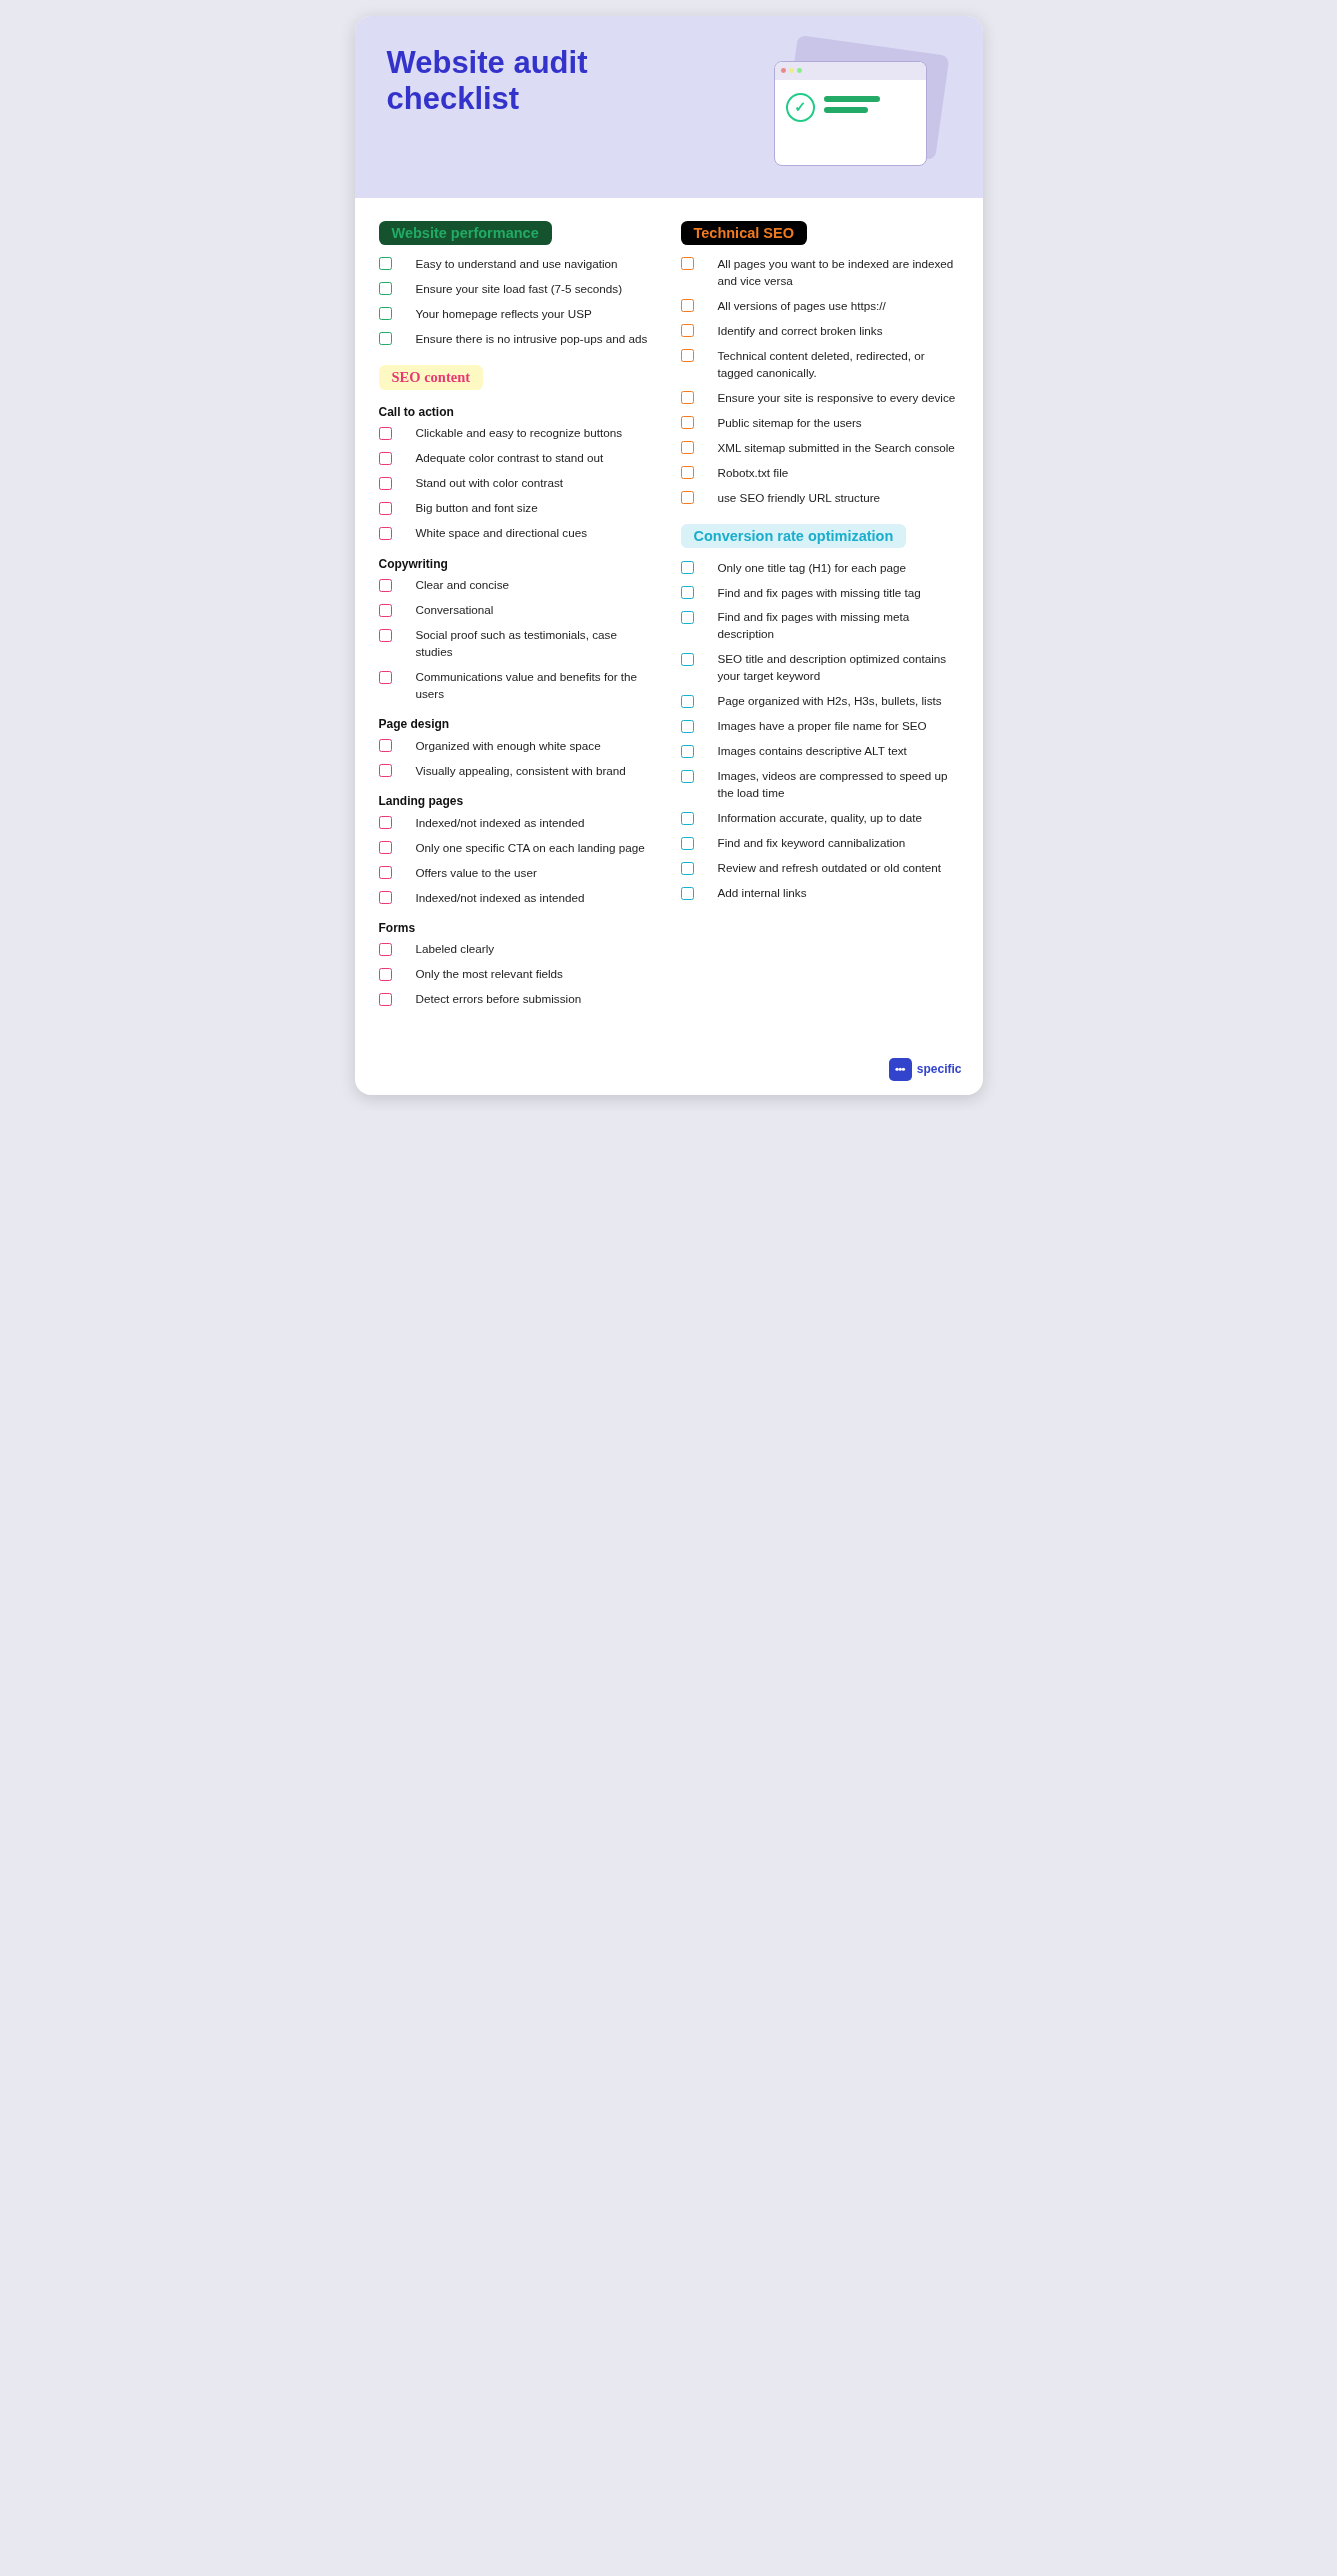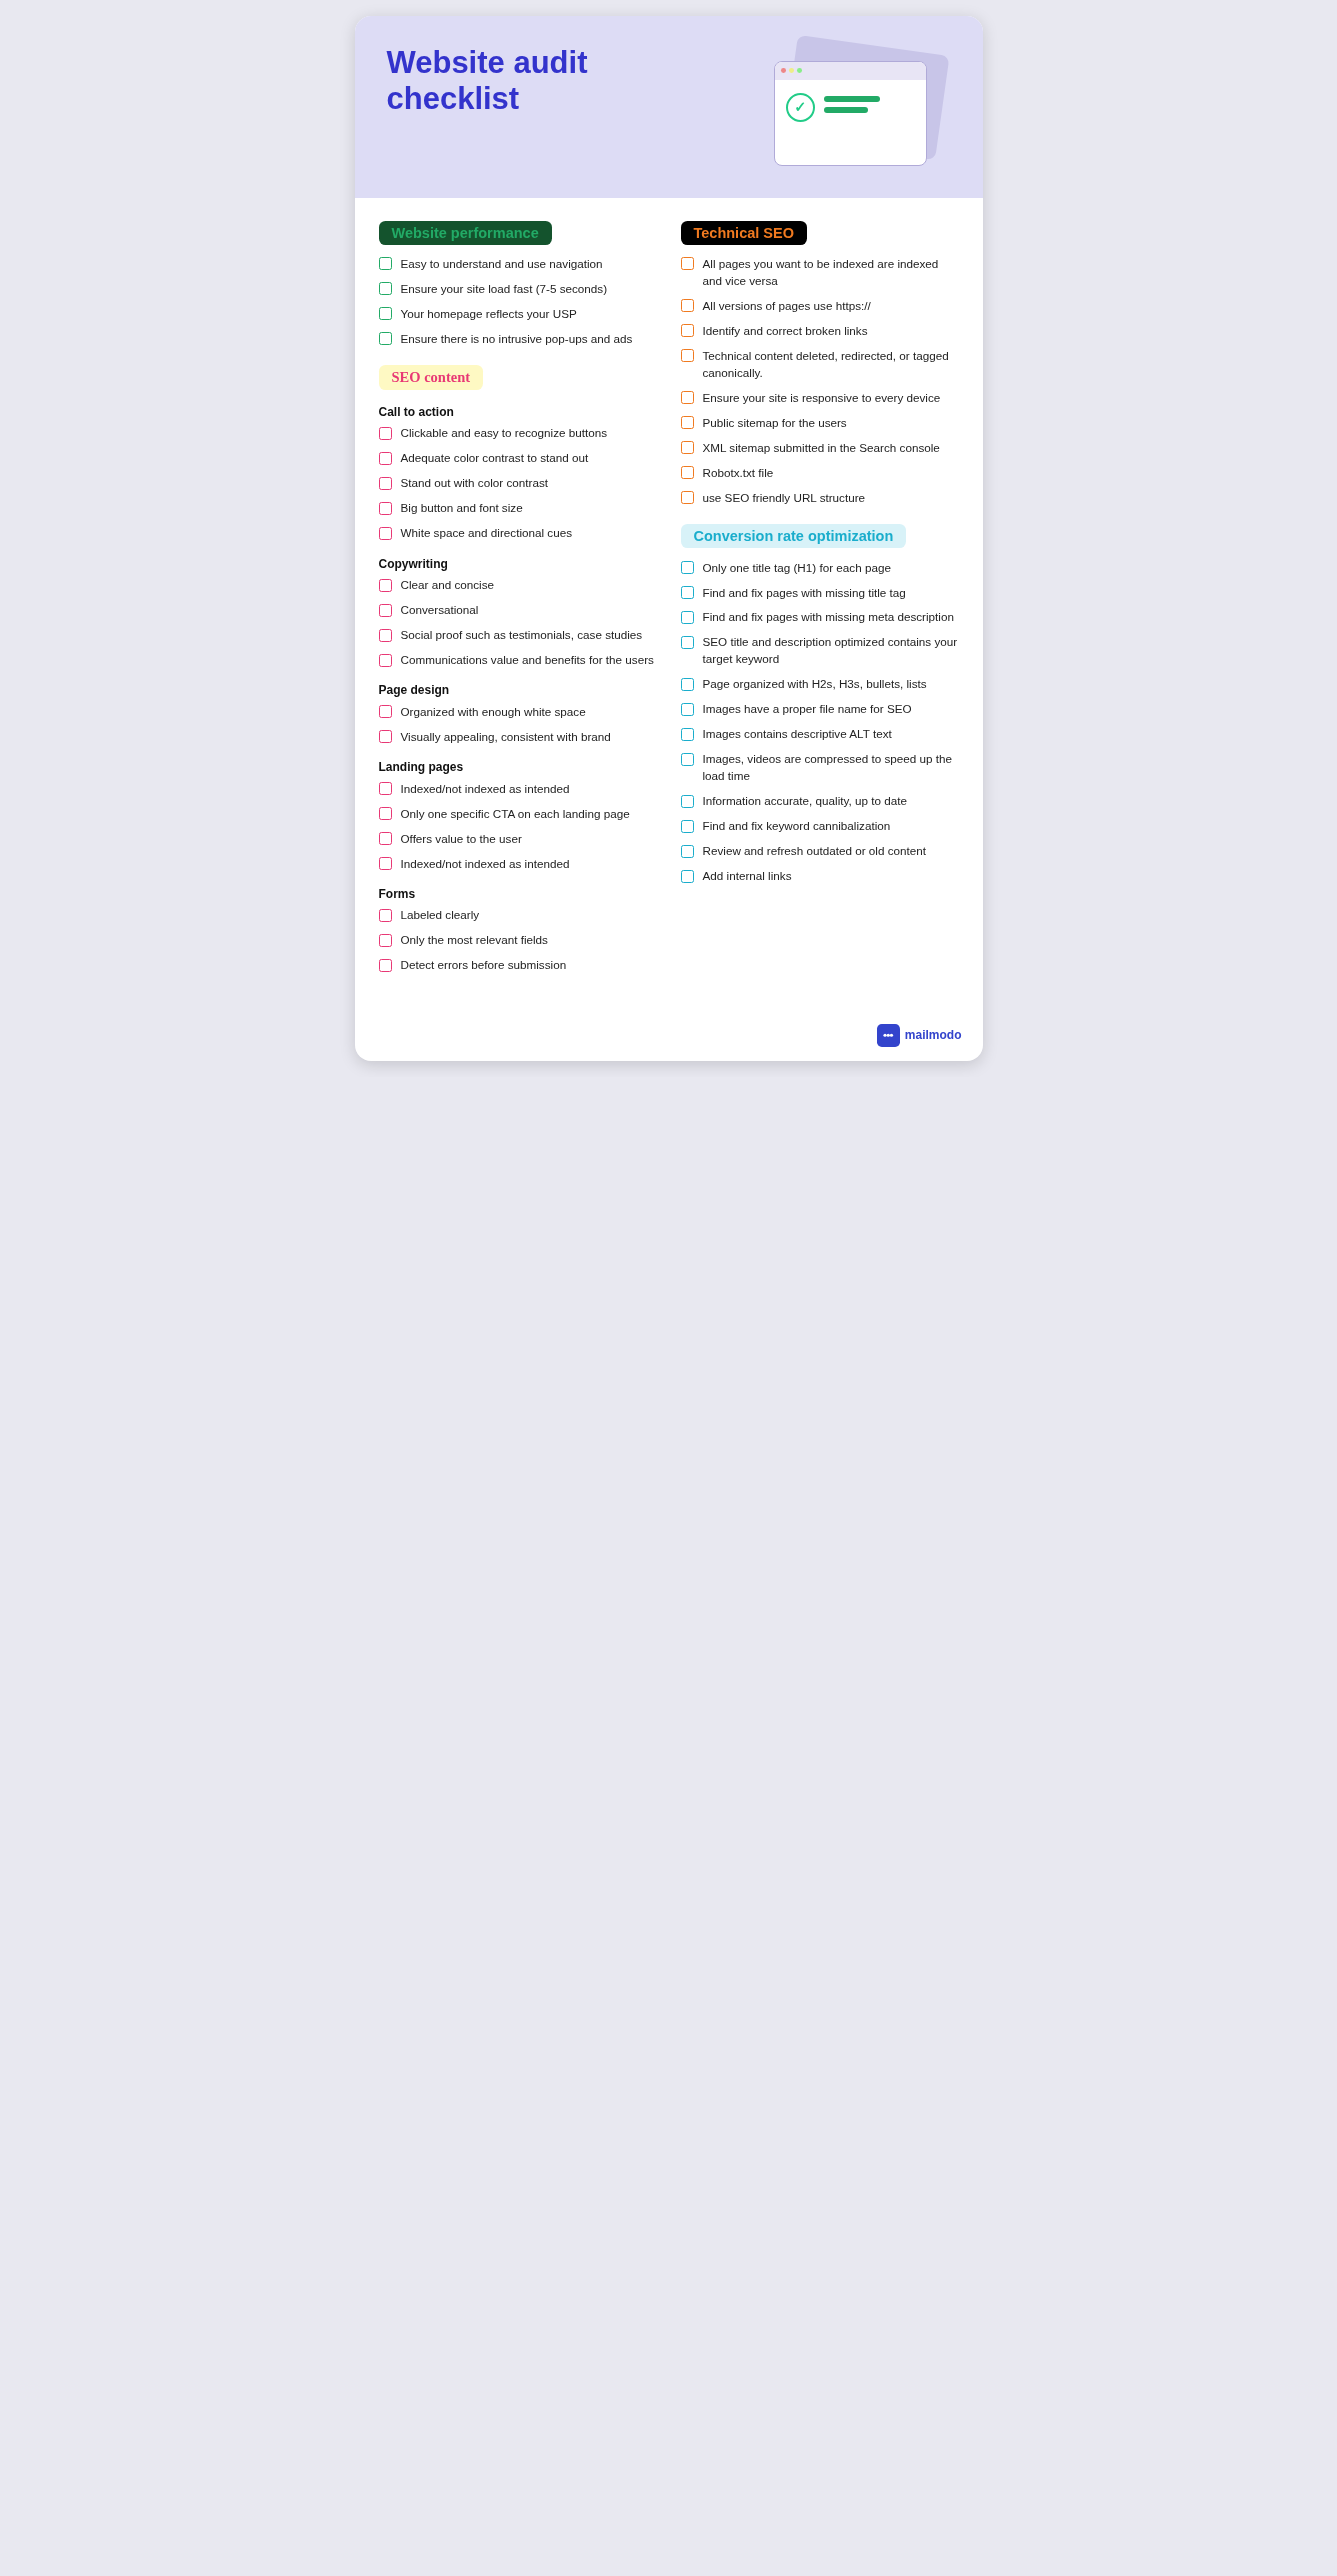--- a/index.html
+++ b/index.html
@@ -130,21 +130,21 @@
       font-family: Liberation Serif, serif;
     }
     .label-cyan {
       background: #d8f2f8;
       color: #1aadcc;
     }
 
     .checklist-item {
       display: flex;
       align-items: flex-start;
-      gap: 9px;
+      gap: 24px;
       margin-bottom: 8px;
       font-size: 11.7px;
       color: #222;
       line-height: 1.45;
     }
     .checkbox {
       flex-shrink: 0;
       width: 13px; height: 13px;
       border: 1.6px solid;
       border-radius: 2.4px;
@@ -432,16 +432,16 @@
 
   <div class="footer">
     <div class="logo-icon">
       <svg width="14.5" height="14.5" viewBox="0 0 18 18" fill="none" xmlns="http://www.w3.org/2000/svg">
         <rect width="18" height="18" rx="4" fill="#3344cc"></rect>
         <circle cx="5" cy="9" r="2" fill="white"></circle>
         <circle cx="9" cy="9" r="2" fill="white"></circle>
         <circle cx="13" cy="9" r="2" fill="white"></circle>
       </svg>
     </div>
-    <span class="logo-text">mailmodo</span>
+    <span class="logo-text">specific</span>
   </div>
 </div>
 
 
 </body></html>

